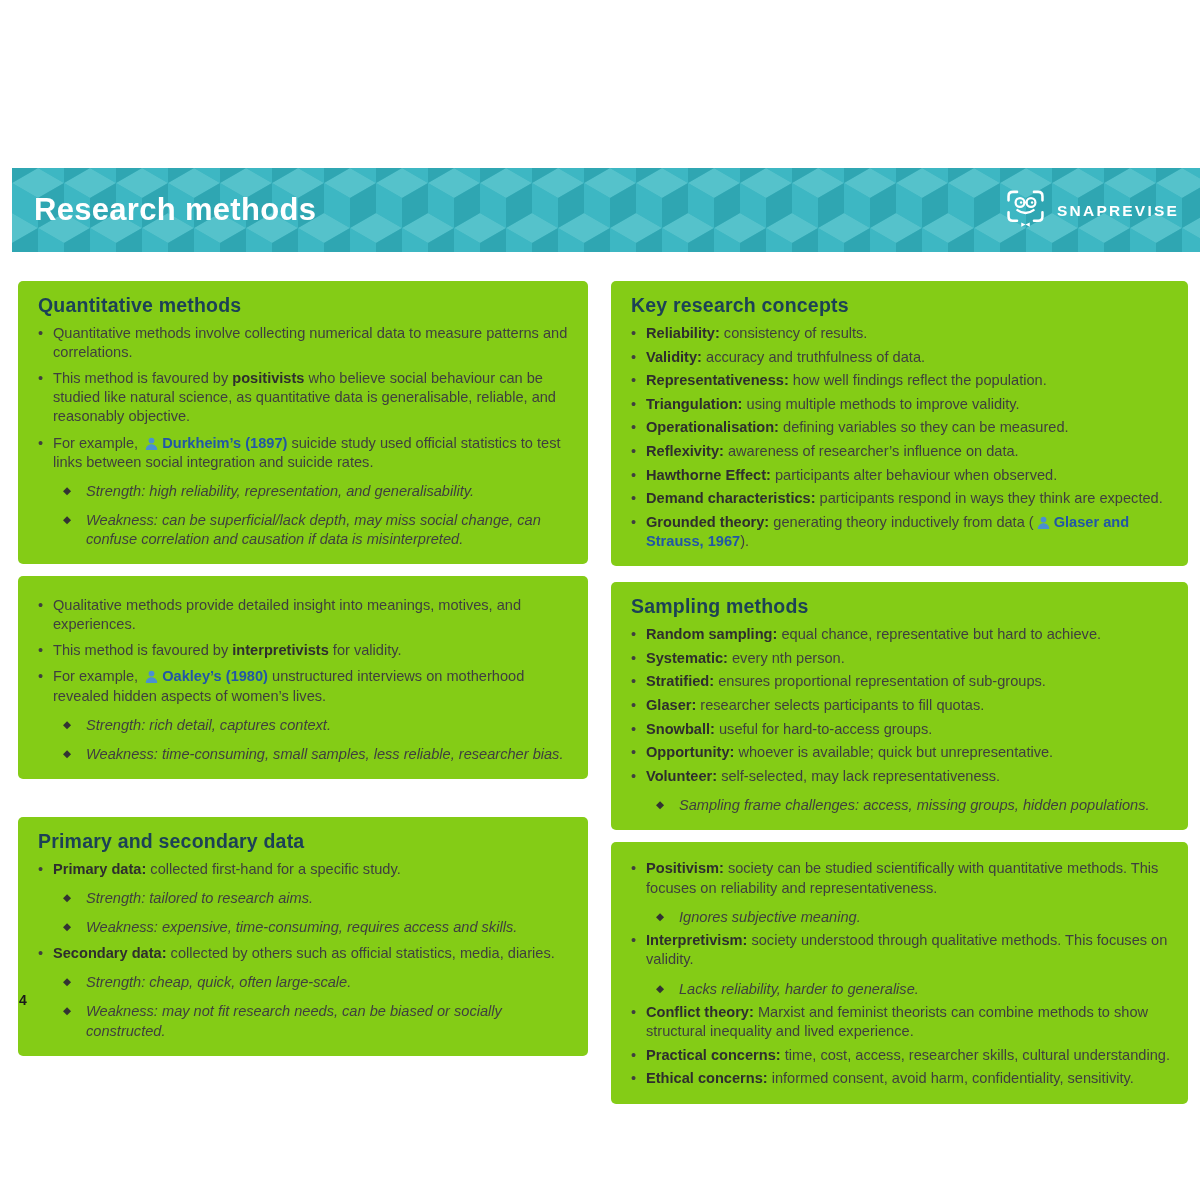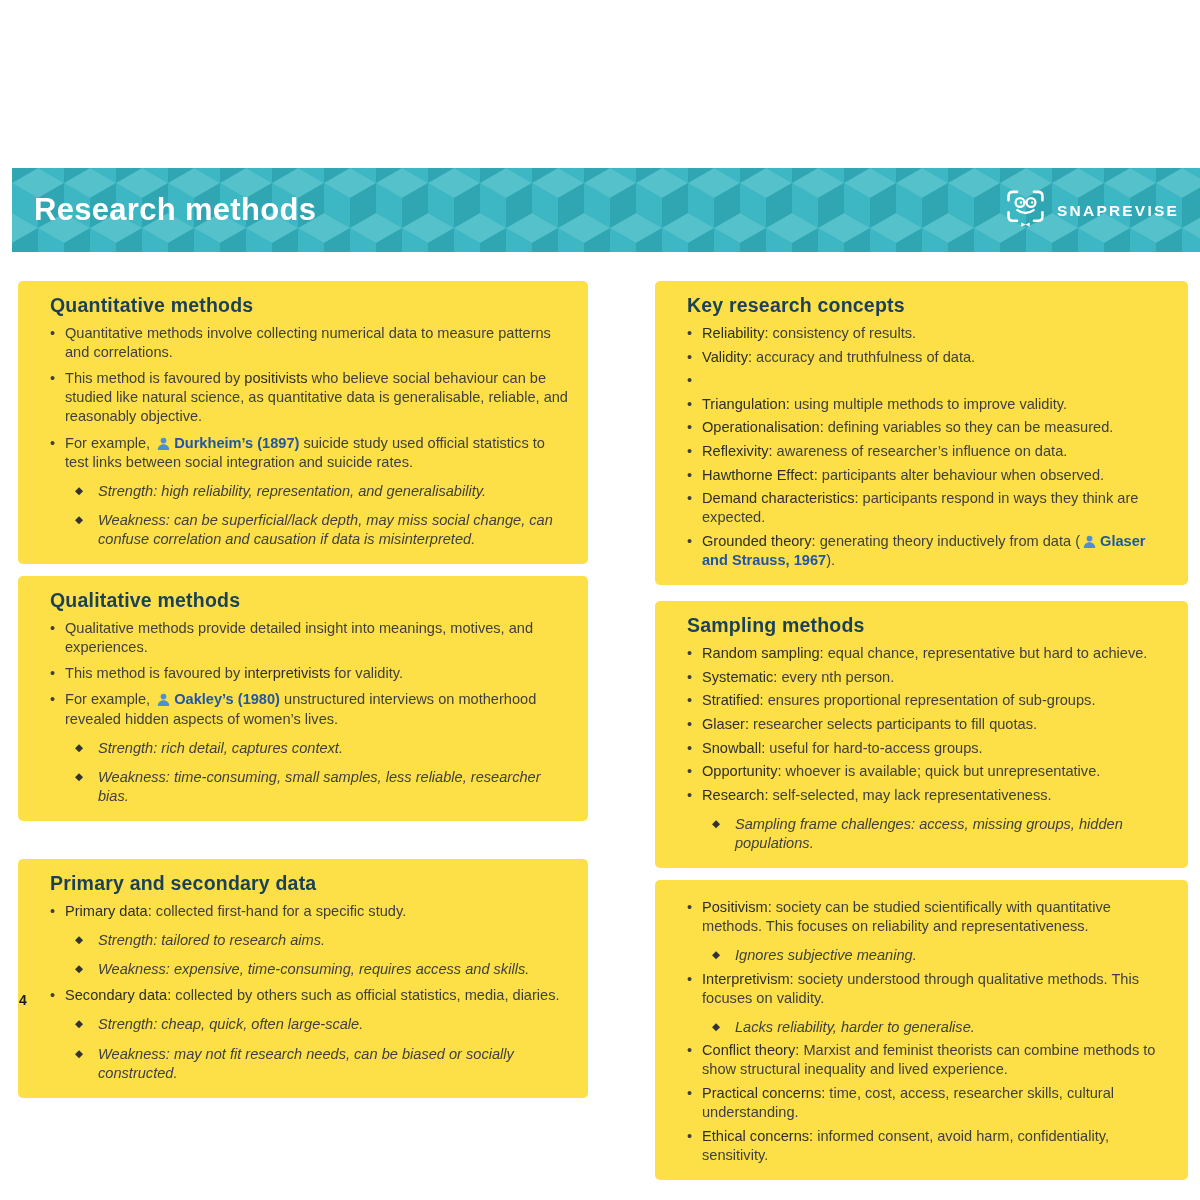--- a/index.html
+++ b/index.html
@@ -12,40 +12,40 @@
   .header .cube-pattern { position:absolute; top:0; left:0; }
   .header-title { position:absolute; top:50%; transform:translateY(-50%); left:22px; color:#ffffff;
                   font-size:31px; font-weight:700; letter-spacing:0.3px; z-index:2; }
   .brand { position:absolute; top:50%; transform:translateY(-50%); right:33px; display:flex; align-items:center; gap:11px; z-index:2; }
   .brand-name { color:#ffffff; font-size:15.5px; font-weight:700; letter-spacing:2.2px; }
 
   
   .columns { position:absolute; top:281px; left:18px; width:1170px; display:flex; gap:23px; }
   .col { display:flex; flex-direction:column; }
   .col-left { width:570px; flex:none; }
-  .col-right { flex:1;margin-left:44px; }
+  .col-right { flex:1; }
   .col-left .box:nth-child(2) { margin-top:12px; }
   .col-left .box:nth-child(3) { margin-top:38px; }
   .col-right .box:nth-child(2) { margin-top:16px; }
   .col-right .box:nth-child(3) { margin-top:12px; }
 
   
-  .box { background:#fde047; border-radius:5px; padding:13px 16px 15px 32px; }
+  .box { background:#84cc16; border-radius:5px; padding:13px 16px 15px 20px; }
   .box h2 { font-size:19.5px; font-weight:700; color:#1c4156; letter-spacing:0.2px; margin-bottom:7px; }
   #box-0 { min-height:250px; } #box-1 { min-height:186px; } #box-2 { min-height:228px; }
   #box-3 { min-height:233px; } #box-4 { min-height:206px; } #box-5 { min-height:242px; }
 
   .item { display:flex; font-size:14.6px; color:#3f3f3f; line-height:1.31; margin-top:7px; }
   .col-right .item { margin-top:4.5px; }
   .item .marker { flex:none; }
   .item.bullet .marker { width:15px; }
   .item.diamond { margin-left:25px; margin-top:10px; }
   .item.diamond .marker { width:23px; font-size:10.5px; padding-top:2px; color:#333333; }
   .item.diamond .content { font-style:italic; }
-  .seg-b { font-weight:400; color:#2e2e2e; }
+  .seg-b { font-weight:700; color:#2e2e2e; }
   .seg-link { font-weight:700; color:#2156a7; }
   .person-icon svg { vertical-align:-2px; margin:0 4px 0 3px; }
 
   .page-num { position:absolute; top:992px; left:19px; font-size:14px; font-weight:700; color:#1a1a1a; }
 </style>
 </head>
 <body>
 
 <div class="page">
 
@@ -116,21 +116,20 @@
               <span class="marker">◆</span>
               <span class="content"><span class="">Strength: high reliability, representation, and generalisability.</span></span>
             </div>
             <div class="item diamond">
               <span class="marker">◆</span>
               <span class="content"><span class="">Weakness: can be superficial/lack depth, may miss social change, can confuse correlation and causation if data is misinterpreted.</span></span>
             </div>
           </div>
       </div>
       <div class="box" id="box-1">
-        <h2>Qualitative methods</h2>
         <div>
             <div class="item bullet">
               <span class="marker">•</span>
               <span class="content"><span class="">Qualitative methods provide detailed insight into meanings, motives, and experiences.</span></span>
             </div>
             <div class="item bullet">
               <span class="marker">•</span>
               <span class="content"><span class="">This method is favoured by </span><span class="seg-b">interpretivists</span><span class=""> for validity.</span></span>
             </div>
             <div class="item bullet">
@@ -187,20 +186,21 @@
             <div class="item bullet">
               <span class="marker">•</span>
               <span class="content"><span class="seg-b">Reliability:</span><span class=""> consistency of results.</span></span>
             </div>
             <div class="item bullet">
               <span class="marker">•</span>
               <span class="content"><span class="seg-b">Validity:</span><span class=""> accuracy and truthfulness of data.</span></span>
             </div>
             <div class="item bullet">
               <span class="marker">•</span>
+              <span class="content"><span class="seg-b">Representativeness:</span><span class=""> how well findings reflect the population.</span></span>
             </div>
             <div class="item bullet">
               <span class="marker">•</span>
               <span class="content"><span class="seg-b">Triangulation:</span><span class=""> using multiple methods to improve validity.</span></span>
             </div>
             <div class="item bullet">
               <span class="marker">•</span>
               <span class="content"><span class="seg-b">Operationalisation:</span><span class=""> defining variables so they can be measured.</span></span>
             </div>
             <div class="item bullet">
@@ -246,21 +246,21 @@
             <div class="item bullet">
               <span class="marker">•</span>
               <span class="content"><span class="seg-b">Snowball:</span><span class=""> useful for hard-to-access groups.</span></span>
             </div>
             <div class="item bullet">
               <span class="marker">•</span>
               <span class="content"><span class="seg-b">Opportunity:</span><span class=""> whoever is available; quick but unrepresentative.</span></span>
             </div>
             <div class="item bullet">
               <span class="marker">•</span>
-              <span class="content"><span class="seg-b">Research:</span><span class=""> self-selected, may lack representativeness.</span></span>
+              <span class="content"><span class="seg-b">Volunteer:</span><span class=""> self-selected, may lack representativeness.</span></span>
             </div>
             <div class="item diamond">
               <span class="marker">◆</span>
               <span class="content"><span class="">Sampling frame challenges: access, missing groups, hidden populations.</span></span>
             </div>
           </div>
       </div>
       <div class="box" id="box-5">
         <div>
             <div class="item bullet">

